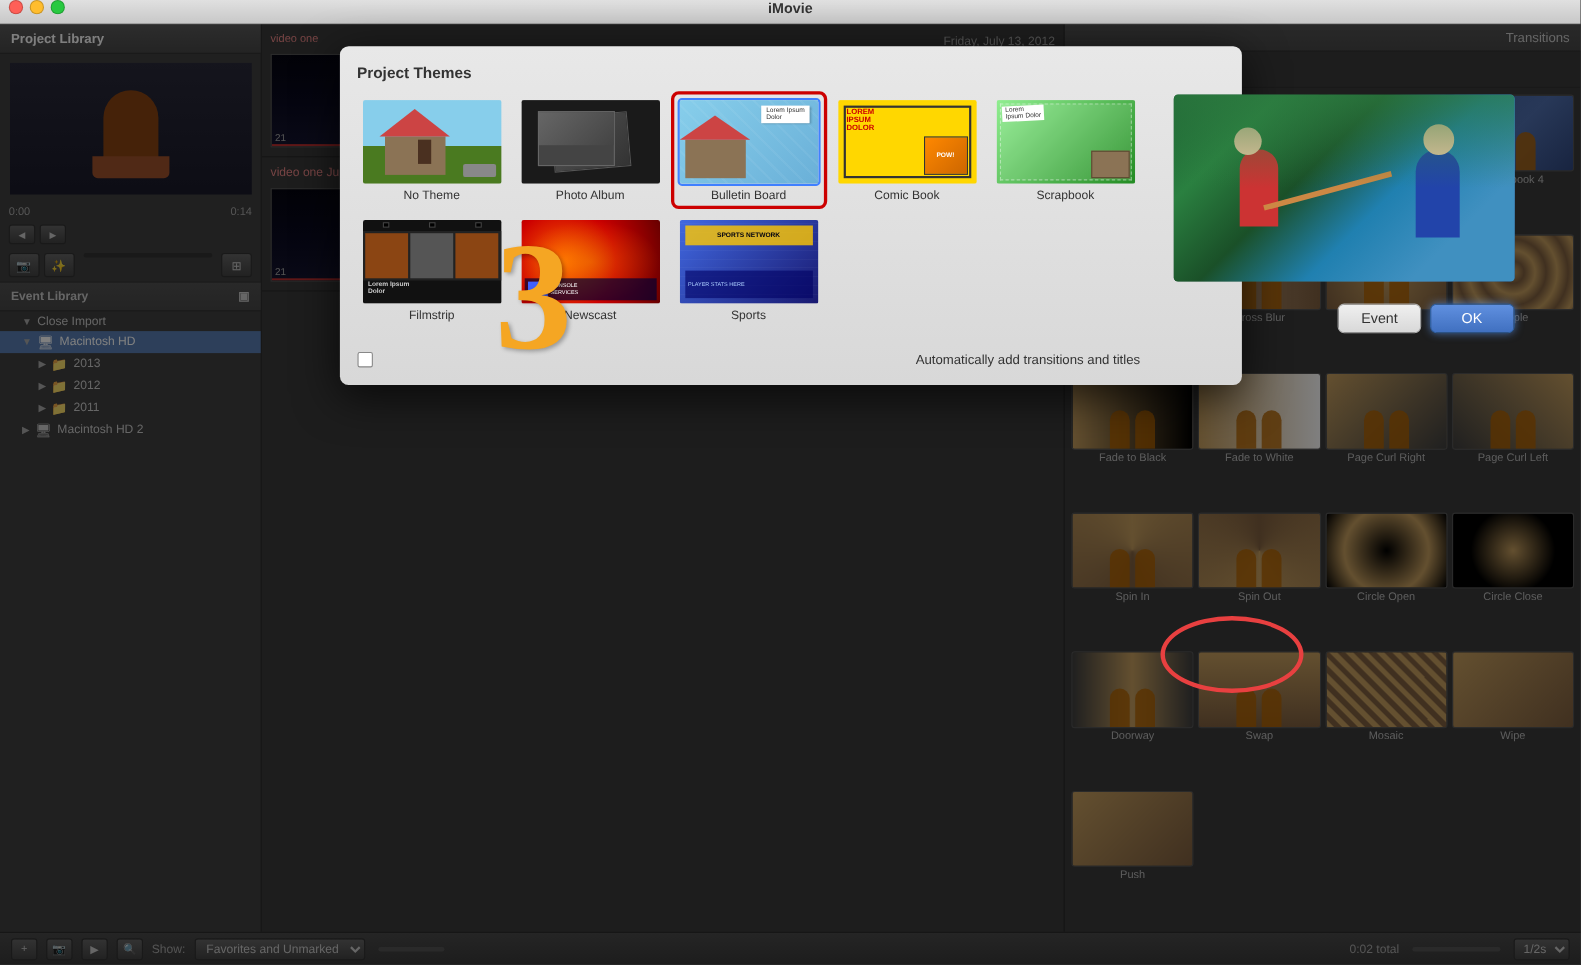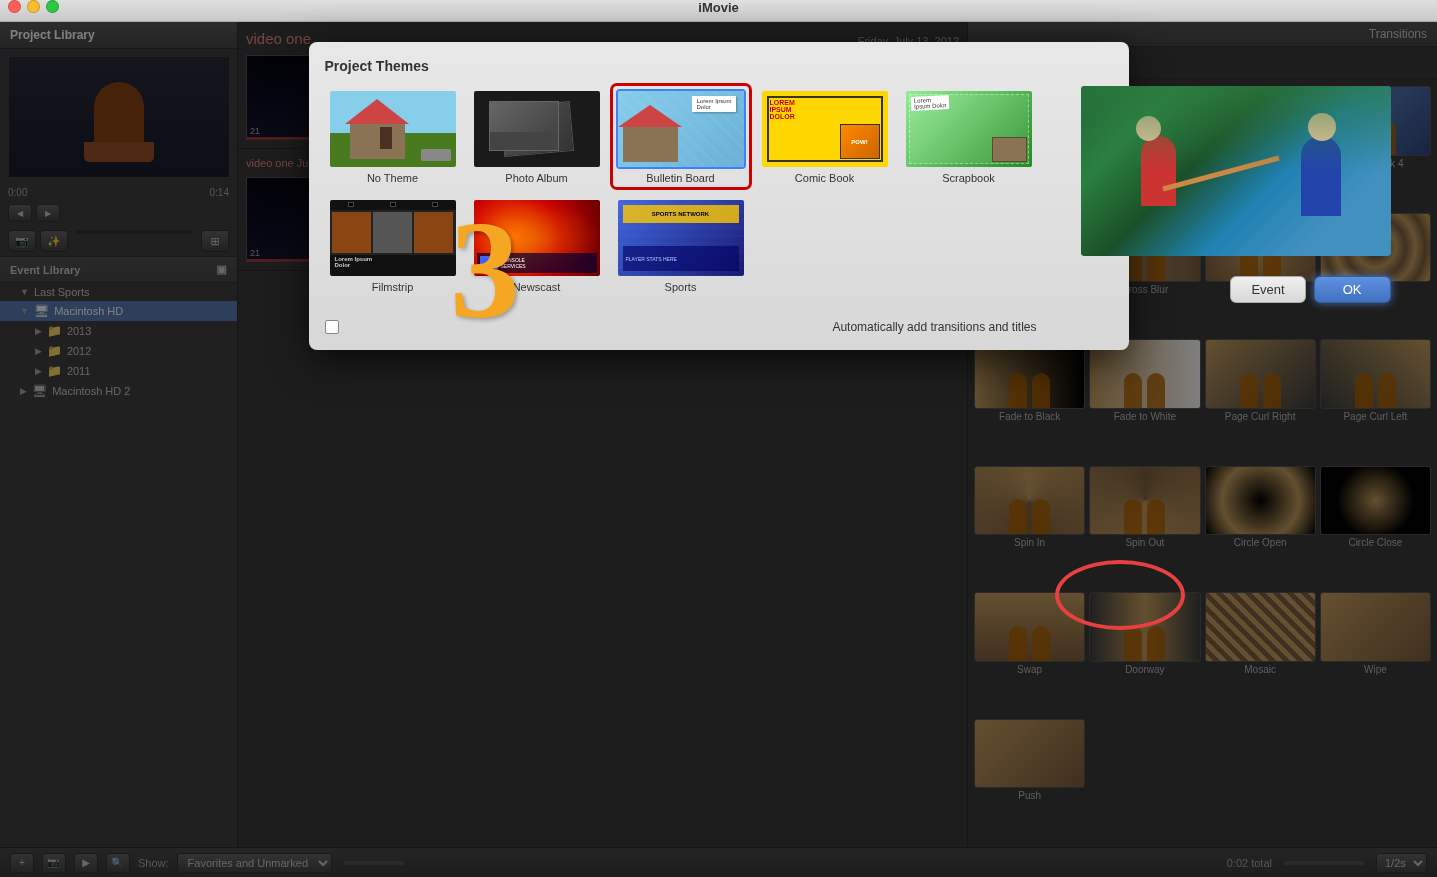--- a/index.html
+++ b/index.html
@@ -185,21 +185,21 @@
       flex-direction: column;
       background: #3a3a3a;
       overflow: hidden;
     }
     .video-section {
       padding: 8px;
       border-bottom: 1px solid #2a2a2a;
     }
     .video-label {
       color: #e88;
-      font-size: 15px;
+      font-size: 10px;
       margin-bottom: 4px;
     }
     .video-thumb {
       width: 150px;
       height: 85px;
       background: linear-gradient(135deg, #0a0a1a 0%, #1a1a3e 100%);
       border: 1px solid #555;
       display: flex;
       align-items: center;
       justify-content: center;
@@ -576,21 +576,21 @@
       <div class="sidebar-tool-btn">✨</div>
       <div class="slider-bar"></div>
       <div class="sidebar-tool-btn">⊞</div>
     </div>
     <div class="event-library">
       <span>Event Library</span>
       <span>▣</span>
     </div>
     <div class="tree-item">
       <span class="arrow">▼</span>
-      <span>Last Sports</span>
+      <span>Close Import</span>
     </div>
     <div class="tree-item active">
       <span class="arrow">▼</span>
       <span class="folder-icon">🖥</span>
       <span>Macintosh HD</span>
     </div>
     <div class="tree-item tree-child">
       <span class="arrow">▶</span>
       <span class="folder-icon">📁</span>
       <span>2013</span>
@@ -776,36 +776,36 @@
       <div class="transition-item">
         <div class="transition-thumb th-circleopen"></div>
         <span class="transition-label">Circle Open</span>
       </div>
       <div class="transition-item">
         <div class="transition-thumb th-circleclose"></div>
         <span class="transition-label">Circle Close</span>
       </div>
 
       <div class="transition-item">
+        <div class="transition-thumb th-doorway">
+          <div class="silhouette-pair">
+              <div class="silhouette"></div>
+              <div class="silhouette"></div>
+            </div>
+        </div>
+        <span class="transition-label">Doorway</span>
+      </div>
+      <div class="transition-item">
         <div class="transition-thumb th-swap">
           <div class="silhouette-pair">
               <div class="silhouette"></div>
               <div class="silhouette"></div>
             </div>
         </div>
         <span class="transition-label">Swap</span>
-      </div>
-      <div class="transition-item">
-        <div class="transition-thumb th-doorway">
-          <div class="silhouette-pair">
-              <div class="silhouette"></div>
-              <div class="silhouette"></div>
-            </div>
-        </div>
-        <span class="transition-label">Doorway</span>
       </div>
       <div class="transition-item">
         <div class="transition-thumb th-mosaic"></div>
         <span class="transition-label">Mosaic</span>
       </div>
 
       <div class="transition-item">
         <div class="transition-thumb th-generic"></div>
         <span class="transition-label">Wipe</span>
       </div>
@@ -831,21 +831,21 @@
   <div style="width:80px;height:4px;background:#555;border-radius:2px;margin:0 4px;"></div>
   <select class="speed-select">
     <option>1/2s</option>
   </select>
 </div>
 
 <div class="modal-overlay">
   <div class="modal">
     <div class="modal-title">Project Themes</div>
 
-    <div style="display:flex;gap:28px;">
+    <div style="display:flex;gap:14px;">
 
       <div class="modal-left">
         <div class="themes-grid">
 
           <div class="theme-item">
             <div class="theme-thumb">
               <div style="width:100%;height:100%;background:linear-gradient(to bottom,#87CEEB,#87CEEB 55%,#4a7a20 55%);position:relative;">
                 <div style="position:absolute;bottom:8px;left:20px;width:55px;height:35px;background:#8B7355;"></div>
                 <div style="position:absolute;bottom:43px;left:15px;width:0;height:0;border-left:32px solid transparent;border-right:32px solid transparent;border-bottom:25px solid #cc4444;"></div>
                 <div style="position:absolute;bottom:18px;left:50px;width:12px;height:22px;background:#4a3020;"></div>

